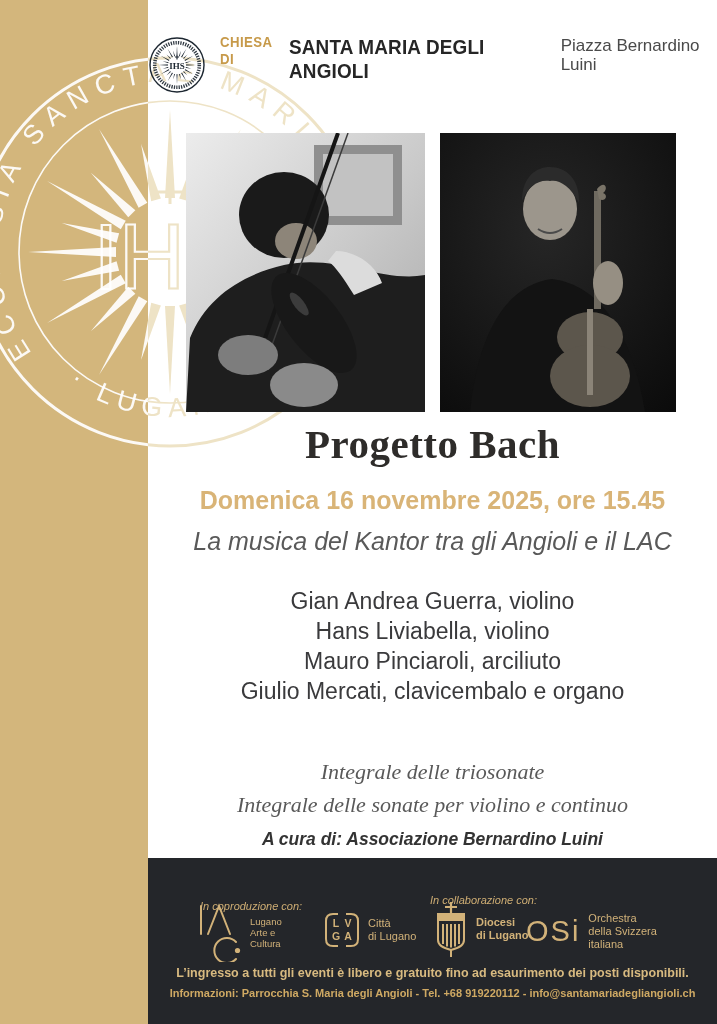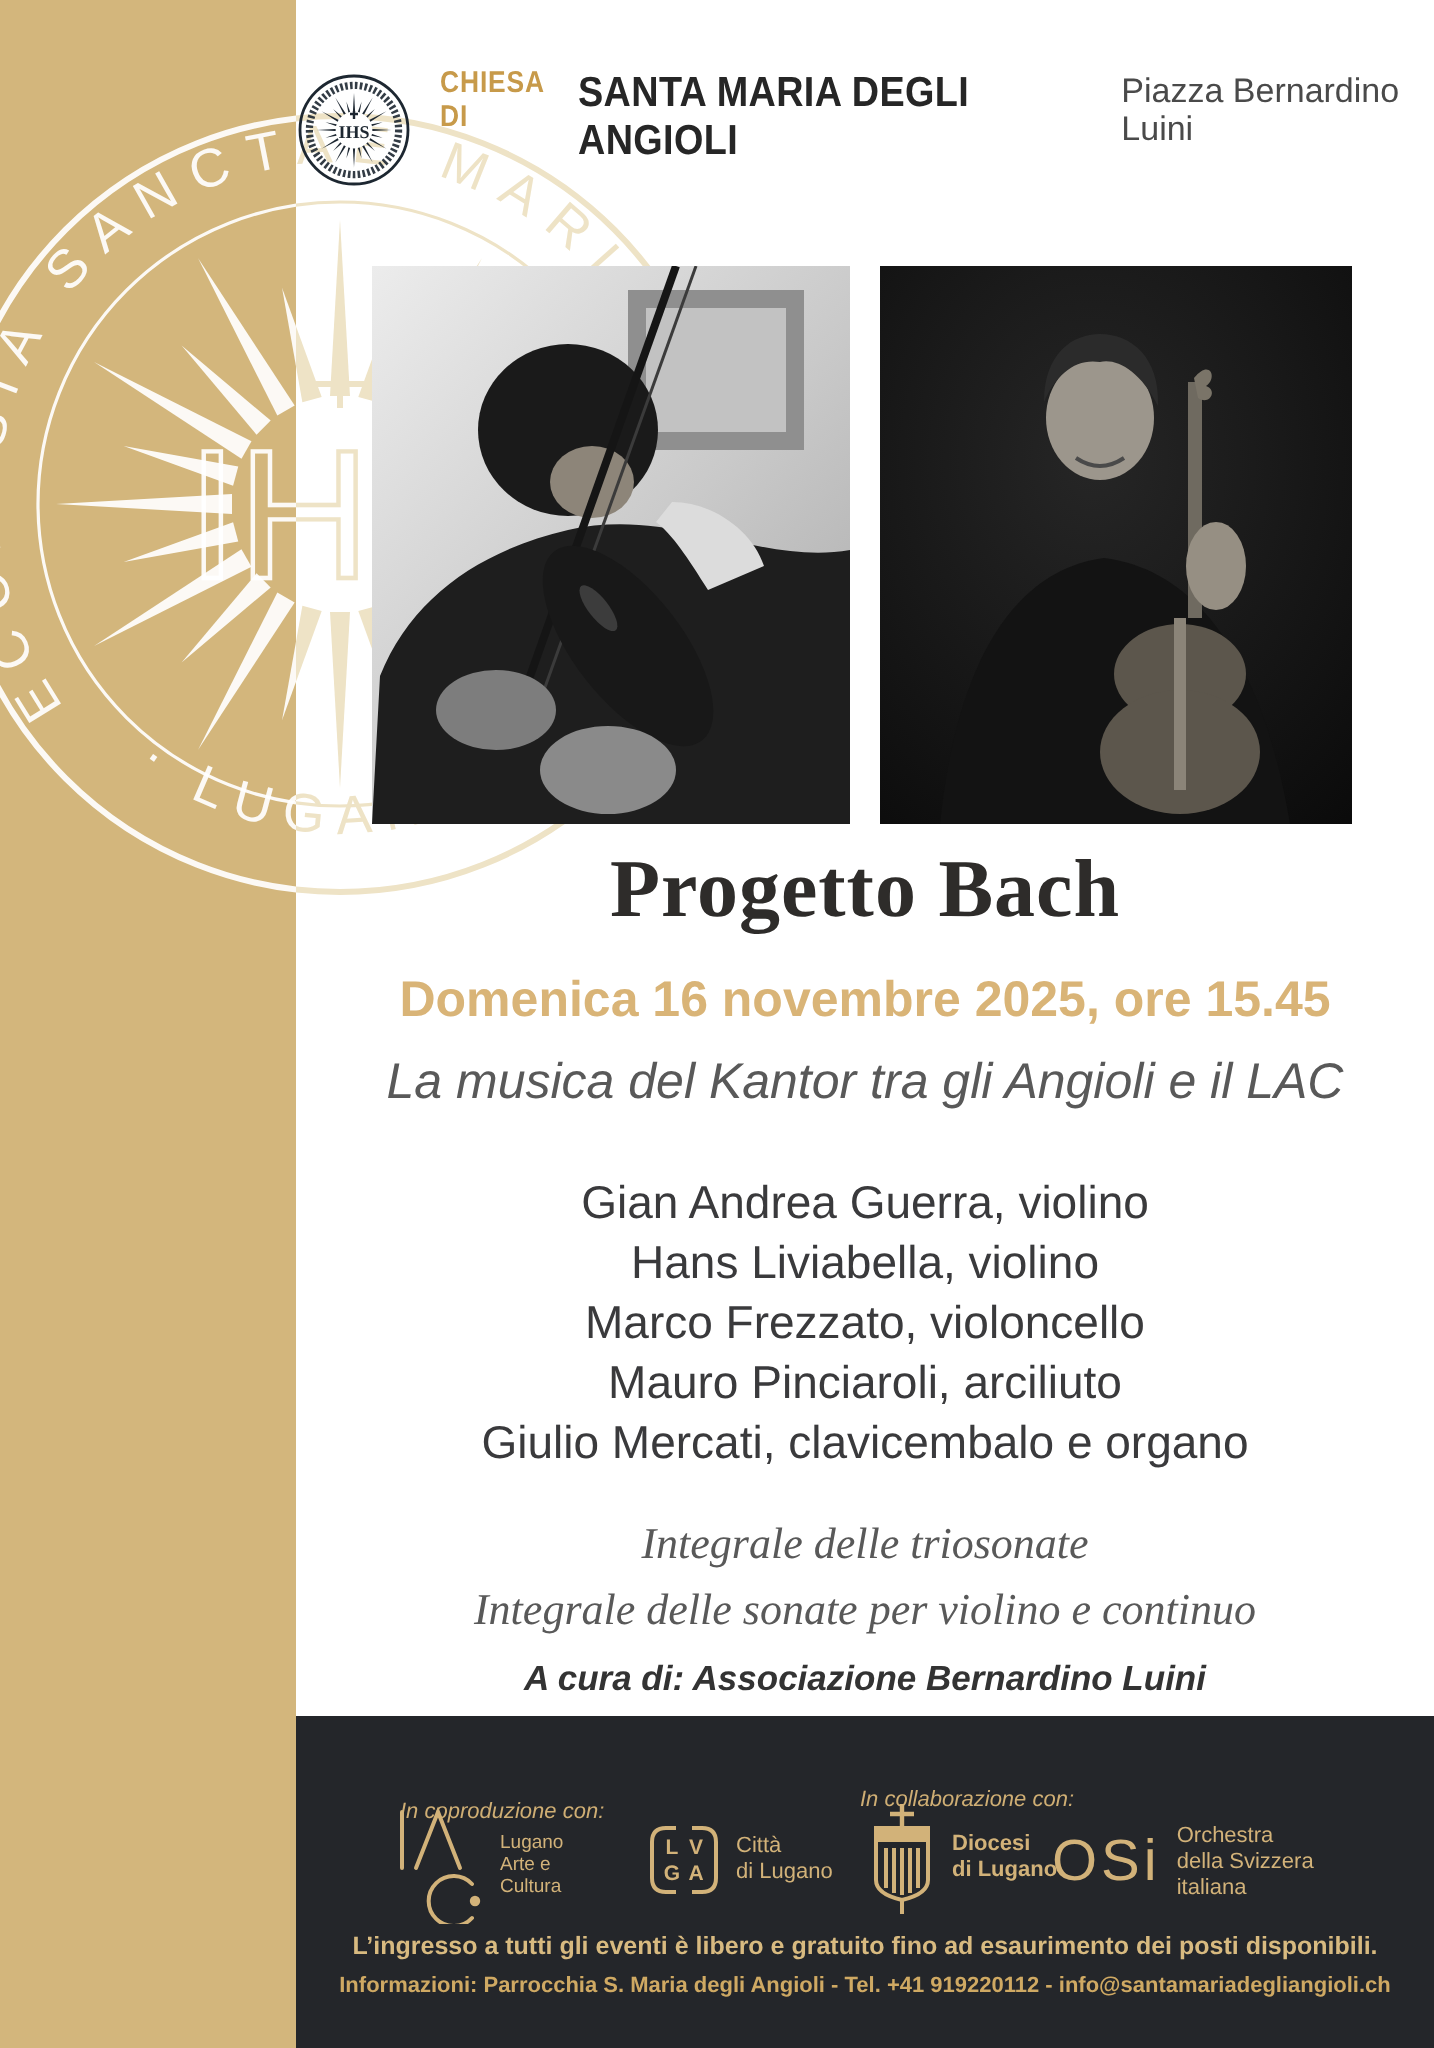--- a/index.html
+++ b/index.html
@@ -182,21 +182,20 @@
     </svg>
   </div>
 
   <div class="content">
     <div class="title">Progetto Bach</div>
     <div class="date">Domenica 16 novembre 2025, ore 15.45</div>
     <div class="subtitle">La musica del Kantor tra gli Angioli e il LAC</div>
     <div class="performers">
       <div>Gian Andrea Guerra, violino</div>
       <div>Hans Liviabella, violino</div>
-      <div>Marco Frezzato, violoncello</div>
       <div>Mauro Pinciaroli, arciliuto</div>
       <div>Giulio Mercati, clavicembalo e organo</div>
     </div>
     <div class="program">
       <div>Integrale delle triosonate</div>
       <div>Integrale delle sonate per violino e continuo</div>
     </div>
     <div class="curator">A cura di: Associazione Bernardino Luini</div>
   </div>
 
@@ -262,16 +261,16 @@
     <div class="logo-group lg-osi">
       <div class="osi-word">OSi</div>
       <div class="logo-caption md">
         <div>Orchestra</div>
         <div>della Svizzera</div>
         <div>italiana</div>
       </div>
     </div>
 
     <div class="admission">L’ingresso a tutti gli eventi è libero e gratuito fino ad esaurimento dei posti disponibili.</div>
-    <div class="info">Informazioni: Parrocchia S. Maria degli Angioli - Tel. +41 919220112 - info@santamariadegliangioli.ch</div>
+    <div class="info">Informazioni: Parrocchia S. Maria degli Angioli - Tel. +68 919220112 - info@santamariadegliangioli.ch</div>
   </div>
 
 </div>
 
 </body></html>

